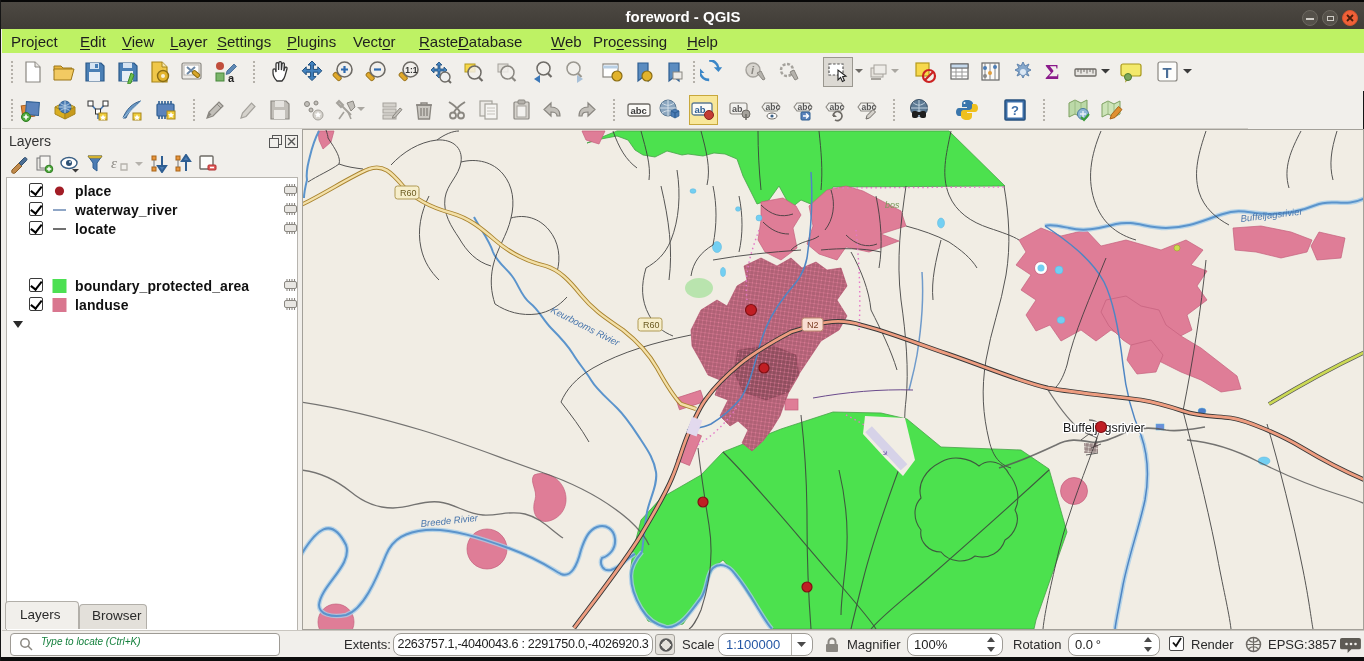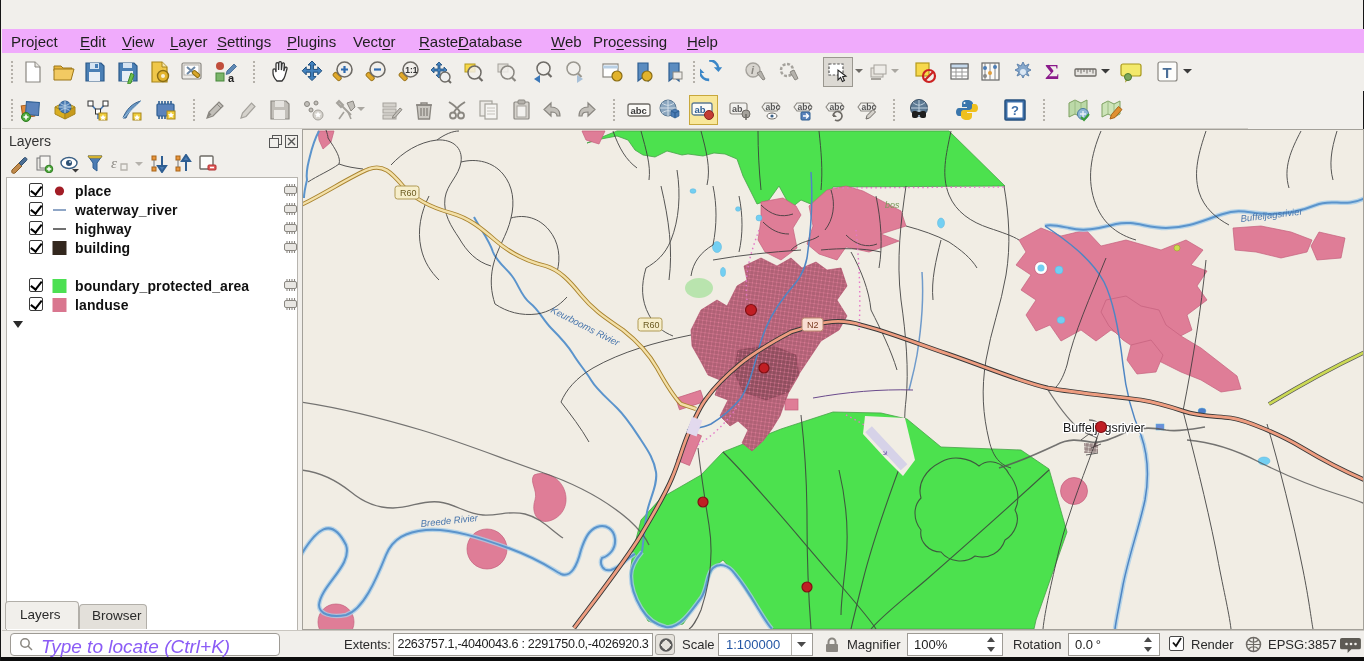--- a/index.html
+++ b/index.html
@@ -3,47 +3,61 @@
 <meta charset="utf-8">
 <style>
 *{margin:0;padding:0;box-sizing:border-box}
 html,body{width:1364px;height:661px;overflow:hidden;font-family:"Liberation Sans",sans-serif;background:#f1efeb}
 #win{position:absolute;left:0;top:0;width:1364px;height:661px;border-left:1px solid #151515;border-right:1px solid #151515}
 
 #title{position:absolute;left:0;top:0;width:1364px;height:29px;background:linear-gradient(#4d4943,#403c36);border-top:2px solid #070707}
 #title .t{position:absolute;left:0;right:0;top:6px;text-align:center;color:#fff;font-size:15px;font-weight:bold}
 .wbtn{position:absolute;top:8px;width:16px;height:16px;border-radius:50%}
 
-#menu{position:absolute;left:1px;top:29px;width:1362px;height:40px;background:#f0abfc;border-bottom:1px solid #d9d6d0}
+#menu{position:absolute;left:1px;top:29px;width:1362px;height:40px;background:#bef264;border-bottom:1px solid #d9d6d0}
 #menu span{position:absolute;top:4px;font-size:15px;color:#1e1e1e}
 #menu u{text-decoration-thickness:1px;text-underline-offset:2px}
 
 #tb1{position:absolute;left:1px;top:53px;width:1362px;height:38px;background:#f1efeb}
 #tb2{position:absolute;left:1px;top:91px;width:1246px;height:38px;background:#f1efeb;border-bottom:1px solid #cfccc6}
 .ic{position:absolute;width:24px;height:24px}
 .sep{position:absolute;top:7px;width:4px;height:24px;background-image:radial-gradient(#b5b1aa 1px,transparent 1.2px);background-size:4px 4px}
 
 #panel{position:absolute;left:1px;top:129px;width:297px;height:501px;background:#f1efeb}
 #ptitle{position:absolute;left:7px;top:4px;font-size:14px;color:#333}
 #ptree{position:absolute;left:4px;top:48px;width:292px;height:550px;background:#fff;border:1px solid #b7b4ae}
 .row{position:absolute;left:0;width:290px;height:19px;font-size:14px;font-weight:bold;color:#111;letter-spacing:0.1px}
 .cb{position:absolute;left:22px;top:2px;width:14px;height:14px;background:#fff;border:1.4px solid #3a3a3a;border-radius:2px}
 .cb:after{content:"";position:absolute;left:2.8px;top:0px;width:5px;height:8.5px;border:solid #000;border-width:0 2.2px 2.2px 0;transform:rotate(38deg)}
 .sw{position:absolute;left:45px;top:2px;width:15px;height:15px}
 .lname{position:absolute;left:68px;top:1.5px}
 .memchip{position:absolute;left:276px;top:3px;width:15px;height:12px}
 
 #status{position:absolute;left:1px;top:630px;width:1362px;height:27px;background:#f1efeb;border-top:1px solid #c9c6c0;font-size:13px;color:#2a2a2a}
-.sbox{position:absolute;top:2px;height:23px;background:#fff;border:1px solid #9e9b95;border-radius:0;font-size:13px;color:#1c1c1c}
+.sbox{position:absolute;top:2px;height:23px;background:#fff;border:1px solid #9e9b95;border-radius:8px;font-size:13px;color:#1c1c1c}
 #bstrip{position:absolute;left:0;top:657px;width:1364px;height:4px;background:#0d0d0d}
 .slab{position:absolute;top:6px}
 </style>
 </head>
 <body>
 <div id="win">
+<div id="title">
+  <div class="t">foreword - QGIS</div>
+  <div class="wbtn" style="left:1301px;background:#55514a;border:1px solid #6b675f">
+        <div style="position:absolute;left:3px;top:6.5px;width:8px;height:2px;background:#cfccc6"></div>
+      </div>
+  <div class="wbtn" style="left:1321px;background:#55514a;border:1px solid #6b675f">
+        <div style="position:absolute;left:3.5px;top:4.5px;width:7px;height:5px;border:1.6px solid #cfccc6"></div>
+      </div>
+  <div class="wbtn" style="left:1341px;background:#f06038;border:1px solid #d4552f">
+        <svg width="14" height="14" style="position:absolute;left:0px;top:0px">
+          <path d="M4,4 L10,10 M10,4 L4,10" stroke="#4a1d0a" stroke-width="1.8"></path>
+        </svg>
+      </div>
+</div>
 <div id="menu">
   <span style="left:9px">Pro<u>j</u>ect</span>
   <span style="left:78px"><u>E</u>dit</span>
   <span style="left:120px"><u>V</u>iew</span>
   <span style="left:168px"><u>L</u>ayer</span>
   <span style="left:215px"><u>S</u>ettings</span>
   <span style="left:285px"><u>P</u>lugins</span>
   <span style="left:351px">Vect<u>o</u>r</span>
   <span style="left:417px"><u>R</u>aster</span>
   <span style="left:456px"><u>D</u>atabase</span>
@@ -469,32 +483,21 @@
           <svg class="memchip" viewBox="0 0 15 12">
             <rect x="1.5" y="2.5" width="12" height="7" rx="1.5" fill="#e8e6e2" stroke="#8a8781"></rect>
             <path d="M4,0 v2 M6.5,0 v2 M9,0 v2 M11.5,0 v2 M4,10 v2 M6.5,10 v2 M9,10 v2 M11.5,10 v2" stroke="#8a8781" stroke-width="1.1"></path>
           </svg>
         </div>
     <div class="row" style="top:41px">
           <span class="cb"></span>
           <svg class="sw">
             <path d="M1,8 h13" stroke="#4d4d4d" stroke-width="1.6"></path>
           </svg>
-          <span class="lname">highway</span>
-          <svg class="memchip" viewBox="0 0 15 12">
-            <rect x="1.5" y="2.5" width="12" height="7" rx="1.5" fill="#e8e6e2" stroke="#8a8781"></rect>
-            <path d="M4,0 v2 M6.5,0 v2 M9,0 v2 M11.5,0 v2 M4,10 v2 M6.5,10 v2 M9,10 v2 M11.5,10 v2" stroke="#8a8781" stroke-width="1.1"></path>
-          </svg>
-        </div>
-    <div class="row" style="top:60px">
-          <span class="cb"></span>
-          <svg class="sw">
-            <rect x="0.5" y="1" width="14" height="14" fill="#33271e"></rect>
-          </svg>
-          <span class="lname">building</span>
+          <span class="lname">locate</span>
           <svg class="memchip" viewBox="0 0 15 12">
             <rect x="1.5" y="2.5" width="12" height="7" rx="1.5" fill="#e8e6e2" stroke="#8a8781"></rect>
             <path d="M4,0 v2 M6.5,0 v2 M9,0 v2 M11.5,0 v2 M4,10 v2 M6.5,10 v2 M9,10 v2 M11.5,10 v2" stroke="#8a8781" stroke-width="1.1"></path>
           </svg>
         </div>
     <div class="row" style="top:98px">
           <span class="cb"></span>
           <svg class="sw">
             <rect x="0.5" y="1" width="14" height="14" fill="#4ce052"></rect>
           </svg>
@@ -726,21 +729,21 @@
 </g>
 <ellipse cx="1176" cy="248" rx="3" ry="3" fill="#cddc4e" stroke="#9aa82c" stroke-width="0.6"></ellipse>
 </svg>
 </div>
 <div id="status">
   <div class="sbox" style="left:8px;width:270px;border-radius:4px">
         <svg width="16" height="16" style="position:absolute;left:8px;top:3px">
           <circle cx="6" cy="6" r="4.2" fill="none" stroke="#8a8781" stroke-width="1.5"></circle>
           <path d="M9,9 l4,4" stroke="#8a8781" stroke-width="1.5"></path>
         </svg>
-        <span style="position:absolute;left:30px;top:2px;font-style:italic;color:#8b5cf6;font-size:19px">Type to locate (Ctrl+K)</span>
+        <span style="position:absolute;left:30px;top:2px;font-style:italic;color:#15803d;font-size:10px">Type to locate (Ctrl+K)</span>
       </div>
   <span class="slab" style="left:342px">Extents:</span>
   <div class="sbox" style="left:391px;width:260px;text-align:center;line-height:21px;font-size:12.6px;letter-spacing:-0.3px">2263757.1,-4040043.6 : 2291750.0,-4026920.3</div>
   <div style="position:absolute;left:653px;top:3px;width:20px;height:21px;background:#e5e2dc;border:1px solid #a5a29c;border-radius:3px">
         <svg width="16" height="16" style="position:absolute;left:1.5px;top:2px">
           <circle cx="8" cy="8" r="5.5" fill="none" stroke="#5a5a5a" stroke-width="2.4"></circle>
           <path d="M3,8 h10 M8,3 v10" stroke="#e5e2dc" stroke-width="2.2"></path>
         </svg>
       </div>
   <span class="slab" style="left:680px">Scale</span>

